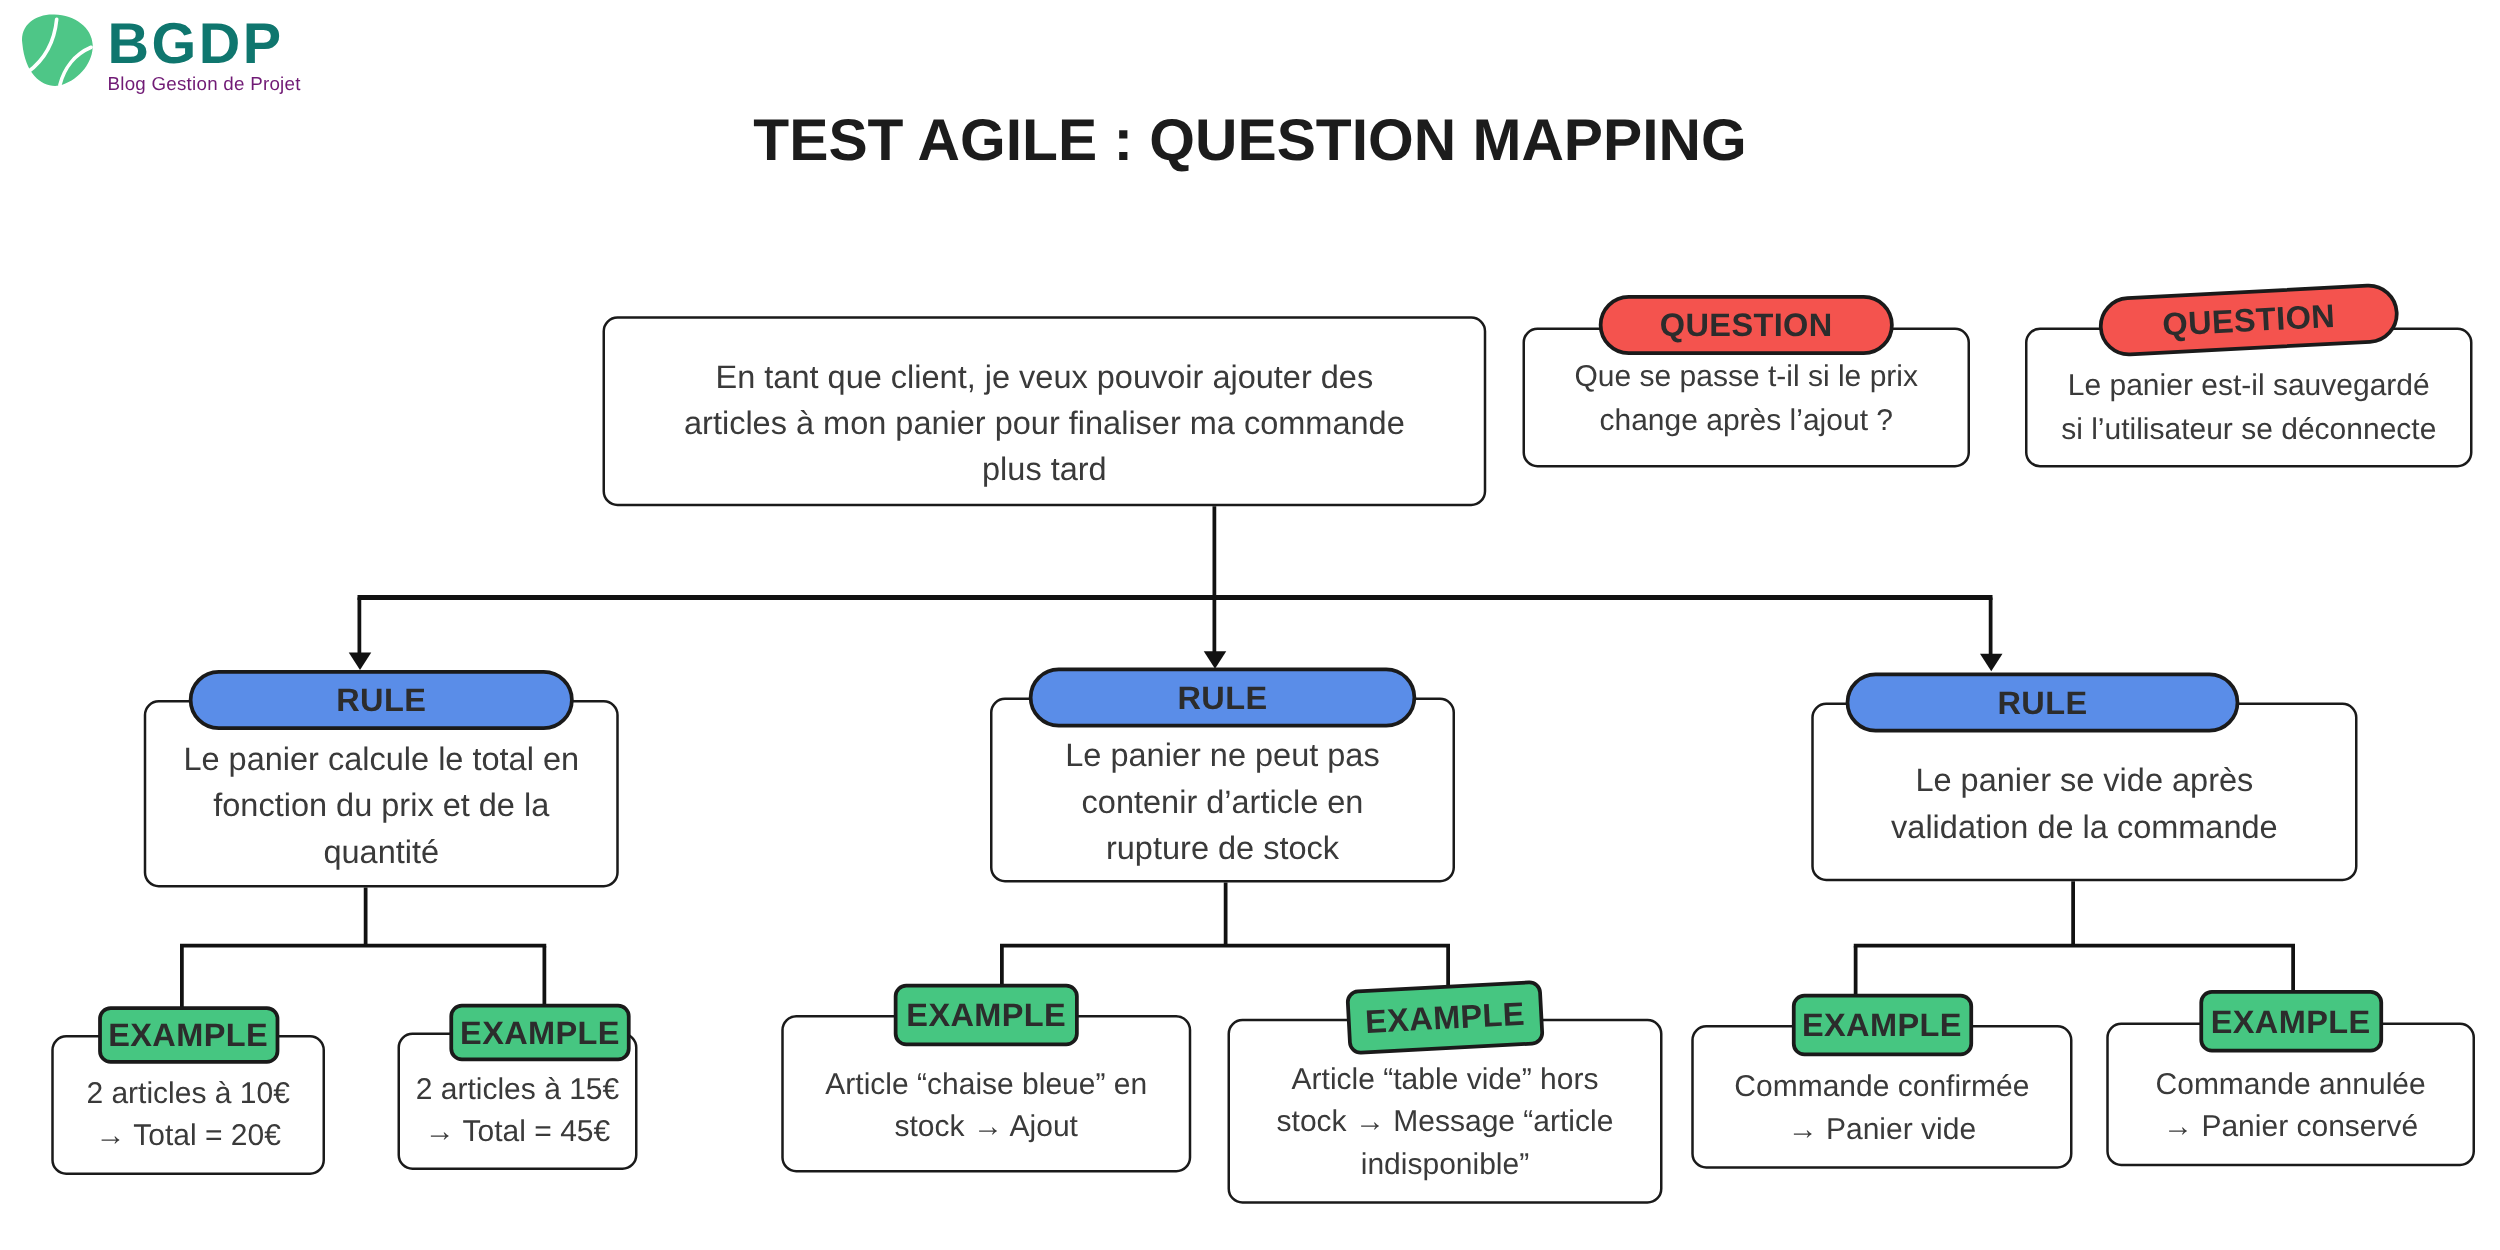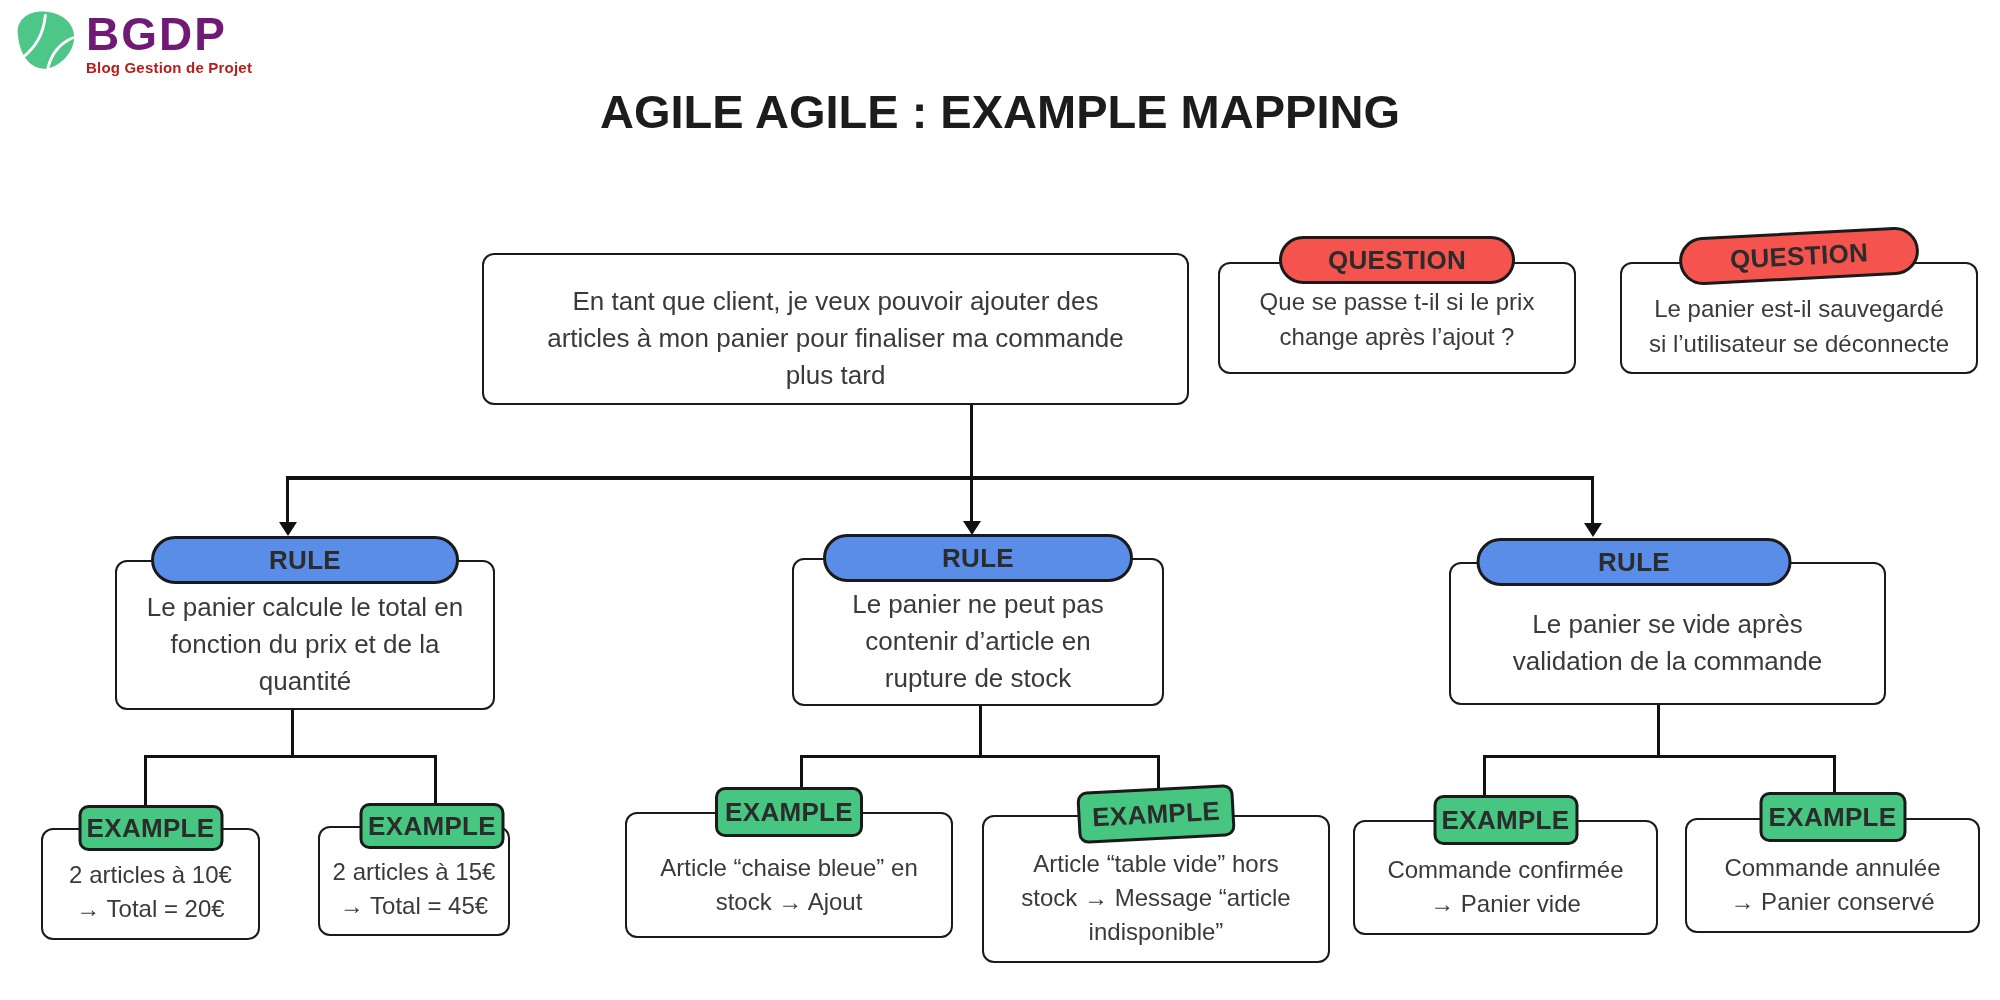--- a/index.html
+++ b/index.html
@@ -3,22 +3,22 @@
 <meta charset="utf-8">
 <style>
   html,body{margin:0;padding:0;background:#ffffff;}
   .canvas{position:relative;width:2000px;height:1000px;background:#ffffff;overflow:hidden;
           font-family:"Liberation Sans","DejaVu Sans",sans-serif;}
 
   
   .logo{position:absolute;left:14px;top:8px;display:flex;align-items:flex-start;}
   .logo-icon{width:64px;height:66px;}
   .logo-text{margin-left:8px;padding-top:2px;}
-  .logo-brand{font-size:46px;font-weight:900;letter-spacing:2px;color:#701a75;line-height:48px;}
-  .logo-tag{font-size:15px;font-weight:700;color:#b91c1c;margin-top:1px;letter-spacing:0.2px;}
+  .logo-brand{font-size:46px;font-weight:900;letter-spacing:2px;color:#0f766e;line-height:48px;}
+  .logo-tag{font-size:15px;font-weight:400;color:#701a75;margin-top:1px;letter-spacing:0.2px;}
 
   
   .page-title{position:absolute;left:0;right:0;top:84px;text-align:center;
               font-size:47px;font-weight:800;color:#1c1c1c;letter-spacing:0px;}
 
   
   .card{position:absolute;z-index:2;}
   .box{position:absolute;inset:0;background:#fff;border:2.5px solid var(--border,#1a1a1a);
        border-radius:12px;display:flex;align-items:center;justify-content:center;
        text-align:center;box-sizing:border-box;color:var(--text,#3a3a3a);}
@@ -52,21 +52,21 @@
       <path d="M6 40 C3 16 24 3 46 4 C72 5 93 20 94 42 C95 63 78 85 56 92 C36 98 10 84 6 40 Z" fill="#4ec687"></path>
       <path d="M13 76 C32 62 46 40 49 10" stroke="#ffffff" stroke-width="4.5" fill="none" stroke-linecap="round"></path>
       <path d="M53 92 C58 72 71 54 92 45" stroke="#ffffff" stroke-width="4.5" fill="none" stroke-linecap="round"></path>
     </svg>
     <div class="logo-text">
       <div class="logo-brand">BGDP</div>
       <div class="logo-tag">Blog Gestion de Projet</div>
     </div>
   </div>
 
-  <div class="page-title">AGILE AGILE : EXAMPLE MAPPING</div>
+  <div class="page-title">TEST AGILE : QUESTION MAPPING</div>
 
   <div class="line" style="left:970px;top:405px;width:3px;height:75px;"></div>
   <div class="line" style="left:286px;top:476px;width:1308px;height:4px;"></div>
   <div class="line" style="left:286px;top:478px;width:3px;height:46px;"></div>
   <div class="line" style="left:970px;top:478px;width:3px;height:46px;"></div>
   <div class="line" style="left:1591px;top:478px;width:3px;height:46px;"></div>
   <div class="arrow" style="left:279px;top:522px;"></div>
   <div class="arrow" style="left:963px;top:521px;"></div>
   <div class="arrow" style="left:1584px;top:523px;"></div>
 

